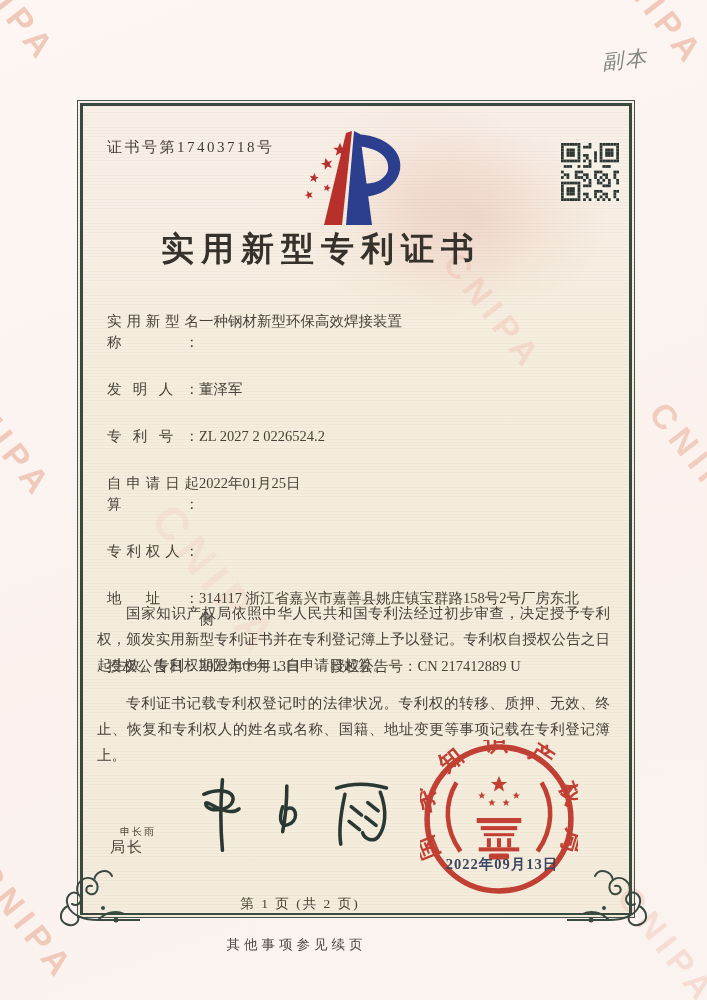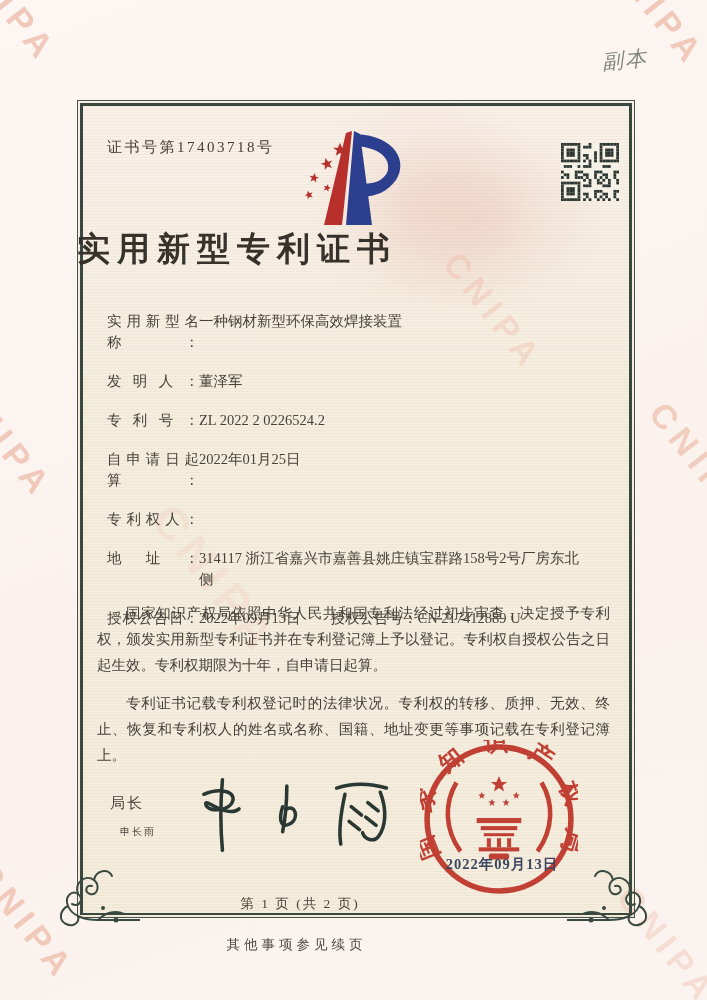--- a/index.html
+++ b/index.html
@@ -32,35 +32,35 @@
   .frame-in{position:absolute;inset:2px;border:3px solid #3a4940;border-bottom-width:2px;}
   .ornament{z-index:4;width:84px;height:84px;}
   .orn-l{left:56px;top:846px;}
   .orn-r{left:567px;top:846px;transform:scaleX(-1);}
   
   .copy-note{left:602px;top:46px;z-index:2;font-size:21px;color:#7f857b;
              transform:rotate(-6deg);letter-spacing:2px;font-style:italic;}
   .cert-no{left:107px;top:138px;z-index:5;font-size:15px;letter-spacing:2.5px;color:#423d34;}
   .qr{left:561px;top:143px;width:58px;height:58px;z-index:5;background:#f5f1e6;}
   .logo{left:296px;top:128px;width:120px;height:100px;z-index:5;}
-  .title{left:77px;top:227px;width:488px;z-index:5;
+  .title{left:77px;top:227px;width:488px;z-index:5;text-align:center;
          font-size:33px;font-weight:700;letter-spacing:7px;color:#36322b;}
   
   .fields{left:107px;top:311px;width:504px;z-index:5;display:flex;flex-direction:column;
-          gap:18px;font-size:14.5px;line-height:21px;}
+          gap:26px;font-size:14.5px;line-height:21px;}
   .row{display:flex;align-items:flex-start;}
   .lbl{display:inline-block;width:92px;flex:none;text-align:justify;text-align-last:justify;}
   .val{max-width:382px;}
   .pair2{margin-left:30px;display:flex;}
   
   .bodytext{left:85px;top:588px;width:537px;z-index:5;font-size:14.5px;line-height:26px;
             text-align:justify;color:#45403a;}
   .bodytext p{margin:12px;text-indent:2em;}
   
-  .sig-title{left:110px;top:794px;z-index:5;font-size:15px;letter-spacing:2px;}
+  .sig-title{left:110px;top:838px;z-index:5;font-size:15px;letter-spacing:2px;}
   .sig-name{left:120px;top:825px;z-index:5;font-size:10px;letter-spacing:2px;}
   .sig-svg{left:183px;top:766px;width:218px;height:96px;z-index:5;}
   
   .seal{left:420px;top:740px;width:158px;height:158px;z-index:6;opacity:.92;
         mix-blend-mode:multiply;}
   .seal-date{left:424px;top:855px;width:156px;z-index:7;text-align:center;font-size:14.5px;
              font-weight:700;letter-spacing:1px;color:#3d4660;}
   
   .page-info{left:77px;top:895px;width:446px;z-index:5;text-align:center;
              font-size:13.5px;letter-spacing:2px;}
@@ -329,21 +329,21 @@
     <div class="row">
       <span class="lbl">实用新型名称：</span>
       <span class="val">一种钢材新型环保高效焊接装置</span>
     </div>
     <div class="row">
       <span class="lbl">发明人：</span>
       <span class="val">董泽军</span>
     </div>
     <div class="row">
       <span class="lbl">专利号：</span>
-      <span class="val">ZL 2022 2 0226524.2</span>
+      <span class="val">ZL 2027 2 0226524.2</span>
     </div>
     <div class="row">
       <span class="lbl">自申请日起算：</span>
       <span class="val">2022年01月25日</span>
     </div>
     <div class="row">
       <span class="lbl">专利权人：</span>
     </div>
     <div class="row">
       <span class="lbl">地址：</span>

